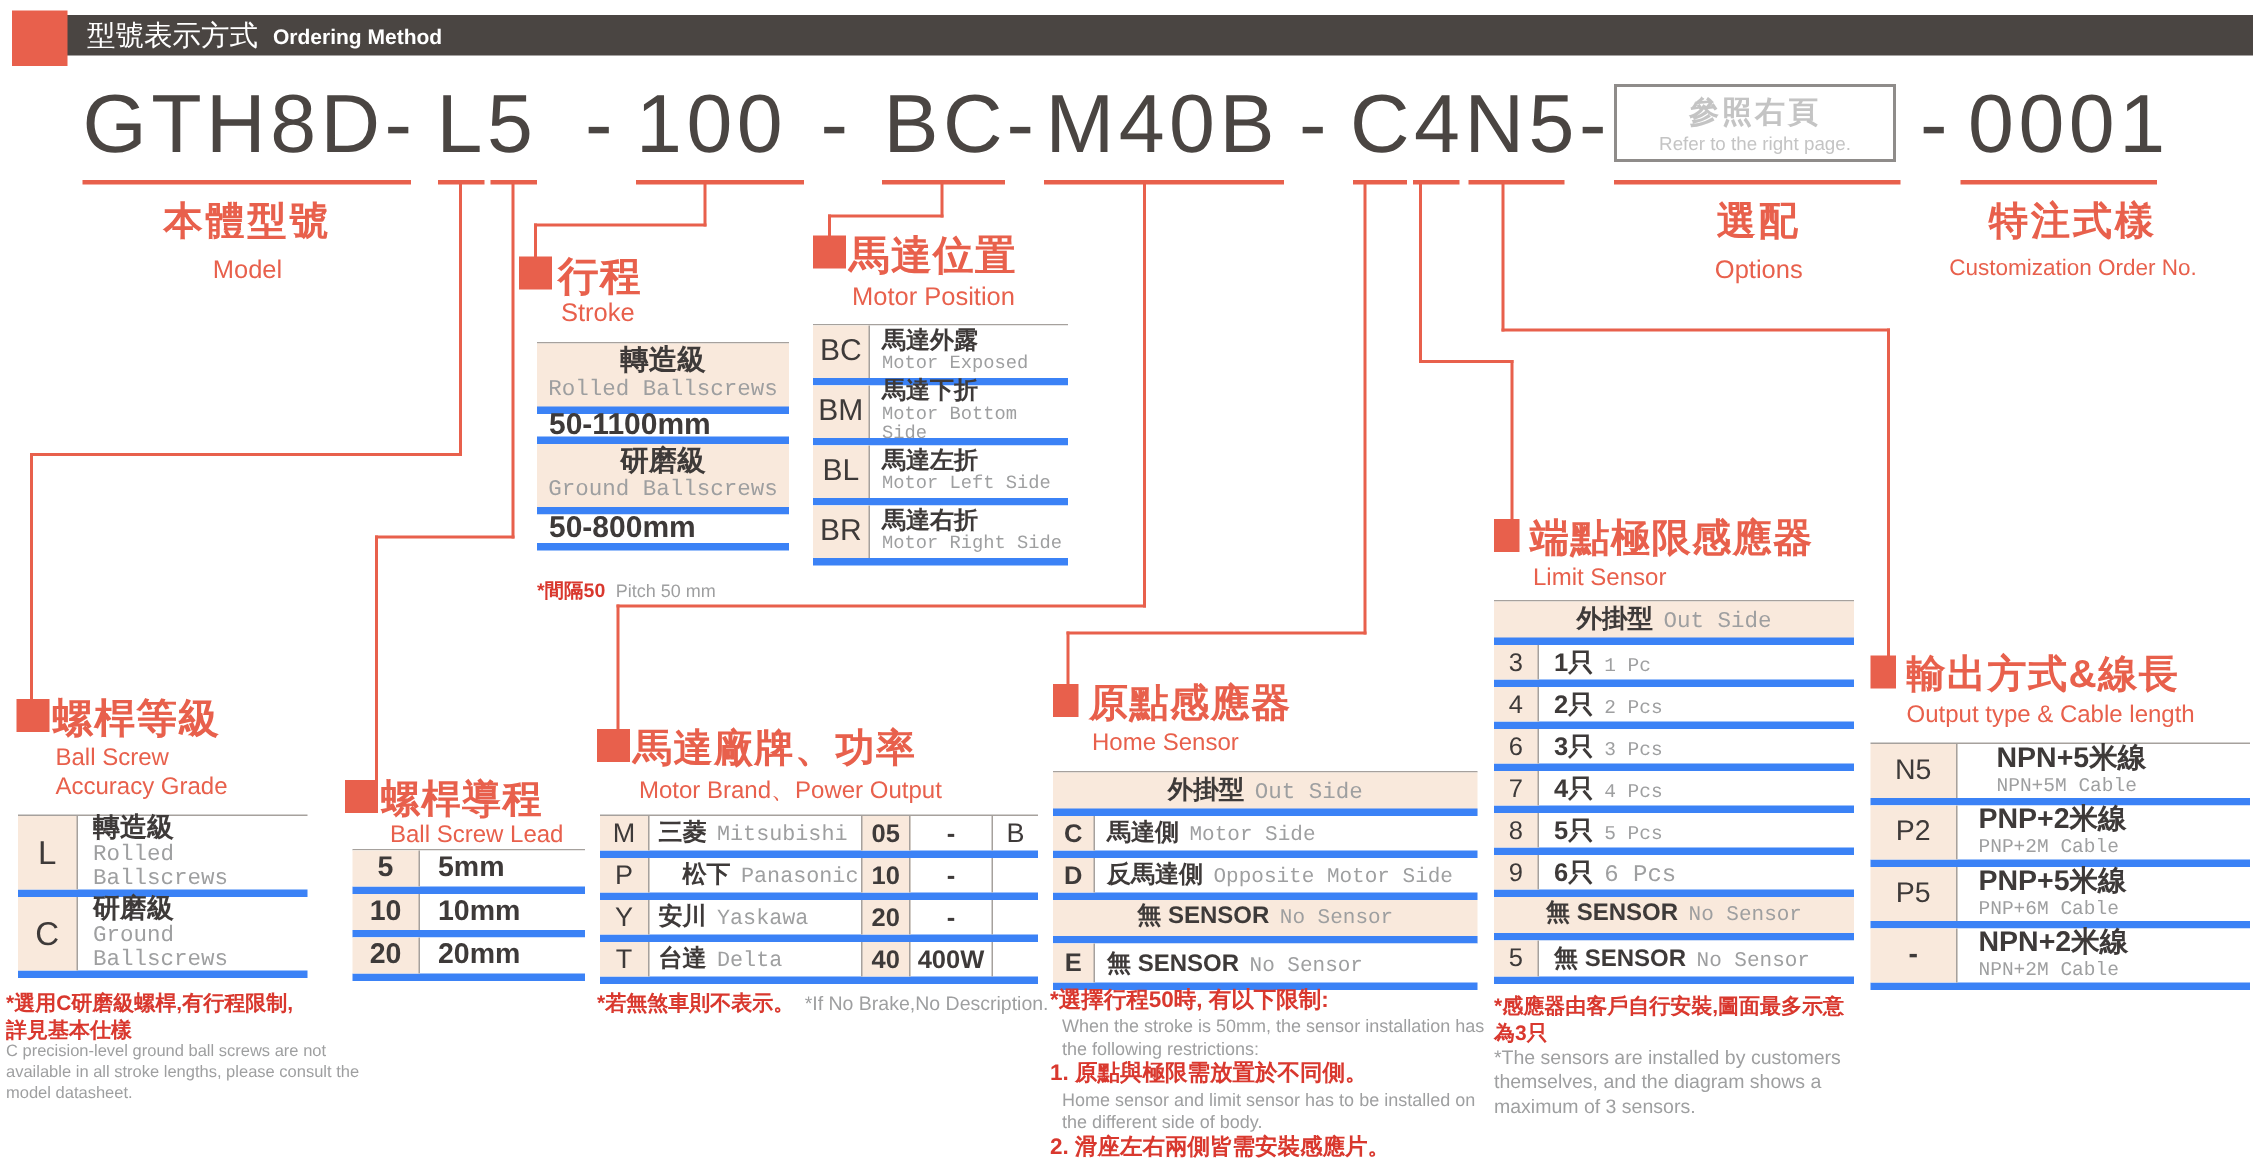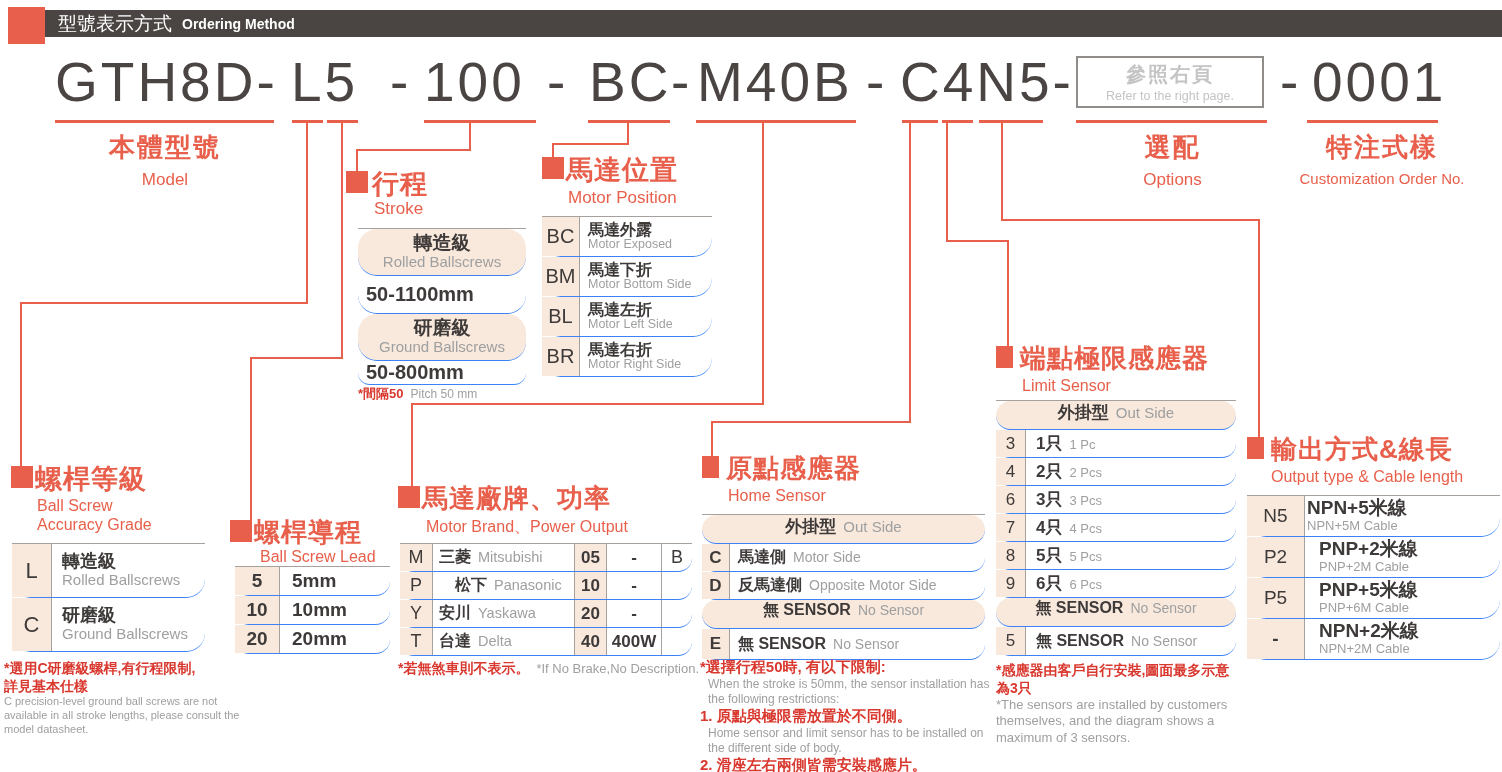--- a/index.html
+++ b/index.html
@@ -22,26 +22,26 @@
   
   .callout{position:absolute;text-align:center;color:#E8604C;}
   .callout .czh{font-size:26px;font-weight:bold;letter-spacing:2px;}
   .callout .cen{font-size:17px;margin-top:5px;}
   
   .sq{position:absolute;width:22px;height:22px;background:#E8604C;}
   .stitle{position:absolute;color:#E8604C;font-weight:bold;font-size:26px;letter-spacing:1px;white-space:nowrap;}
   .ssub{position:absolute;color:#E8604C;font-size:16px;white-space:nowrap;}
   
   .tbl{position:absolute;border-top:1px solid #a6a19d;box-sizing:border-box;}
-  .trow{display:flex;align-items:center;border-bottom:1px solid #3b82f6;box-sizing:border-box;background:#fff;border-radius:19px;}
+  .trow{display:flex;align-items:center;border-bottom:5px solid #3b82f6;box-sizing:border-box;background:#fff;}
   .tcode{align-self:stretch;flex:none;background:#f9e9dc;border-right:1px solid #a6a19d;display:flex;
          align-items:center;justify-content:center;color:#3E3A39;box-sizing:border-box;}
   .hdr{background:#f9e9dc;justify-content:center;}
   .zh{color:#3E3A39;font-weight:bold;}
-  .en{color:#9E9FA0;}
+  .en{color:#9E9FA0;font-family:Liberation Mono, monospace;}
   .stack{display:flex;flex-direction:column;justify-content:center;line-height:1.1;}
   .inline{display:flex;align-items:baseline;gap:7px;}
   
   .notered{color:#D9382E;font-weight:bold;}
   .notegray{color:#9E9FA0;}
   .notes{position:absolute;line-height:1.25;}
 </style>
 </head>
 <body>
 
@@ -122,21 +122,21 @@
   </div>
 
   <div class="sq" style="left:346px;top:171px"></div>
   <div class="stitle" style="left:372px;top:166px;font-size:27px">行程</div>
   <div class="ssub" style="left:374px;top:199px;font-size:17px">Stroke</div>
   <div class="tbl" style="left:358px;top:228px;width:168px">
     <div class="trow hdr stack" style="height:47px;align-items:center">
       <span class="zh" style="font-size:19px">轉造級</span>
       <span class="en" style="font-size:15px">Rolled Ballscrews</span>
     </div>
-    <div class="trow" style="height:38px;padding-left:8px">
+    <div class="trow" style="height:20px;padding-left:8px">
       <span class="zh" style="font-size:20px">50-1100mm</span>
     </div>
     <div class="trow hdr stack" style="height:47px;align-items:center">
       <span class="zh" style="font-size:19px">研磨級</span>
       <span class="en" style="font-size:15px">Ground Ballscrews</span>
     </div>
     <div class="trow" style="height:24px;padding-left:8px">
       <span class="zh" style="font-size:20px">50-800mm</span>
     </div>
   </div>
@@ -356,21 +356,21 @@
       <div class="tcode" style="width:30px;font-size:17px">8</div>
       <div class="inline" style="padding-left:10px">
         <span class="zh" style="font-size:17px">5只</span>
         <span class="en" style="font-size:13px">5 Pcs</span>
       </div>
     </div>
     <div class="trow" style="height:28px">
       <div class="tcode" style="width:30px;font-size:17px">9</div>
       <div class="inline" style="padding-left:10px">
         <span class="zh" style="font-size:17px">6只</span>
-        <span class="en" style="font-size:13px">6 Pcs</span>
+        <span class="en" style="font-size:16px">6 Pcs</span>
       </div>
     </div>
     <div class="trow hdr inline" style="height:29px">
       <span class="zh" style="font-size:16px">無 SENSOR</span>
       <span class="en" style="font-size:14px">No Sensor</span>
     </div>
     <div class="trow" style="height:29px">
       <div class="tcode" style="width:30px;font-size:17px">5</div>
       <div class="inline" style="padding-left:10px">
         <span class="zh" style="font-size:16px">無 SENSOR</span>
@@ -383,21 +383,21 @@
     <div class="notered" style="font-size:14px">為3只</div>
     <div class="notegray" style="font-size:13px">*The sensors are installed by customers themselves, and the diagram shows a maximum of 3 sensors.</div>
   </div>
 
   <div class="sq" style="left:1247px;top:437px;width:17px"></div>
   <div class="stitle" style="left:1271px;top:432px;font-size:26px">輸出方式&amp;線長</div>
   <div class="ssub" style="left:1271px;top:468px">Output type &amp; Cable length</div>
   <div class="tbl" style="left:1247px;top:495px;width:253px">
     <div class="trow" style="height:41px">
       <div class="tcode" style="width:58px;font-size:19px">N5</div>
-      <div class="stack" style="padding-left:2px">
+      <div class="stack" style="padding-left:26px">
         <span class="zh" style="font-size:19px">NPN+5米線</span>
         <span class="en" style="font-size:13px">NPN+5M Cable</span>
       </div>
     </div>
     <div class="trow" style="height:41px">
       <div class="tcode" style="width:58px;font-size:19px">P2</div>
       <div class="stack" style="padding-left:14px">
         <span class="zh" style="font-size:19px">PNP+2米線</span>
         <span class="en" style="font-size:13px">PNP+2M Cable</span>
       </div>

